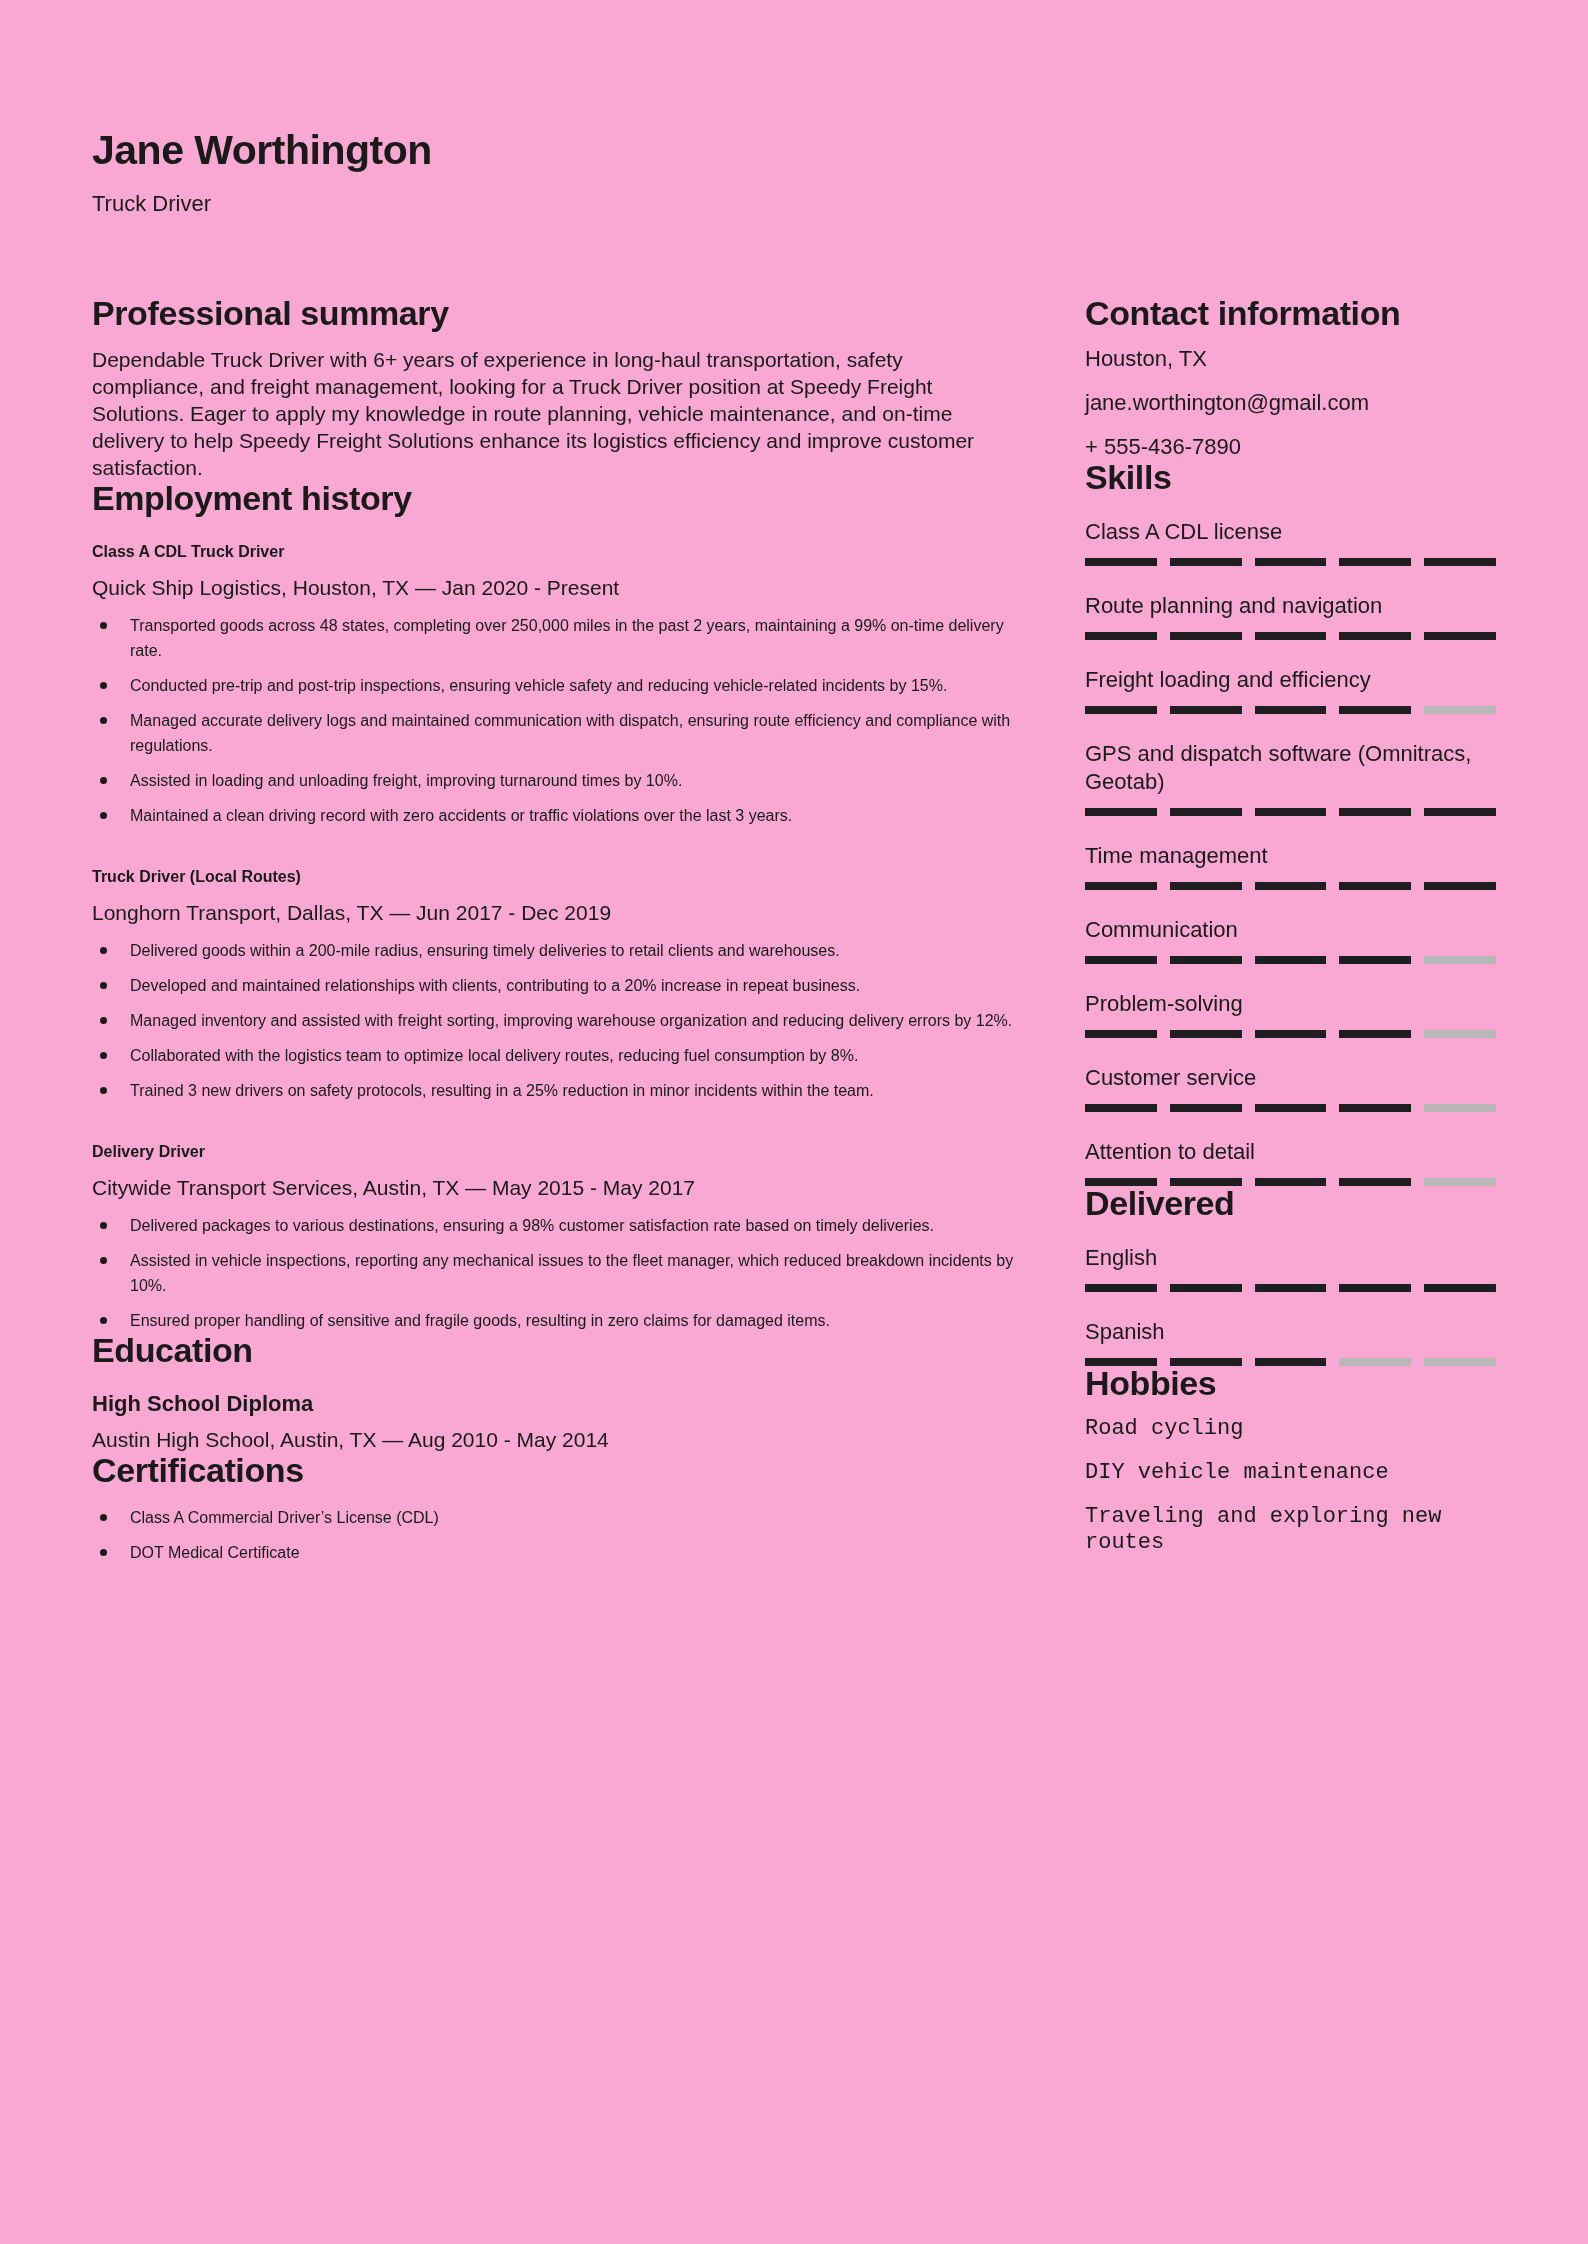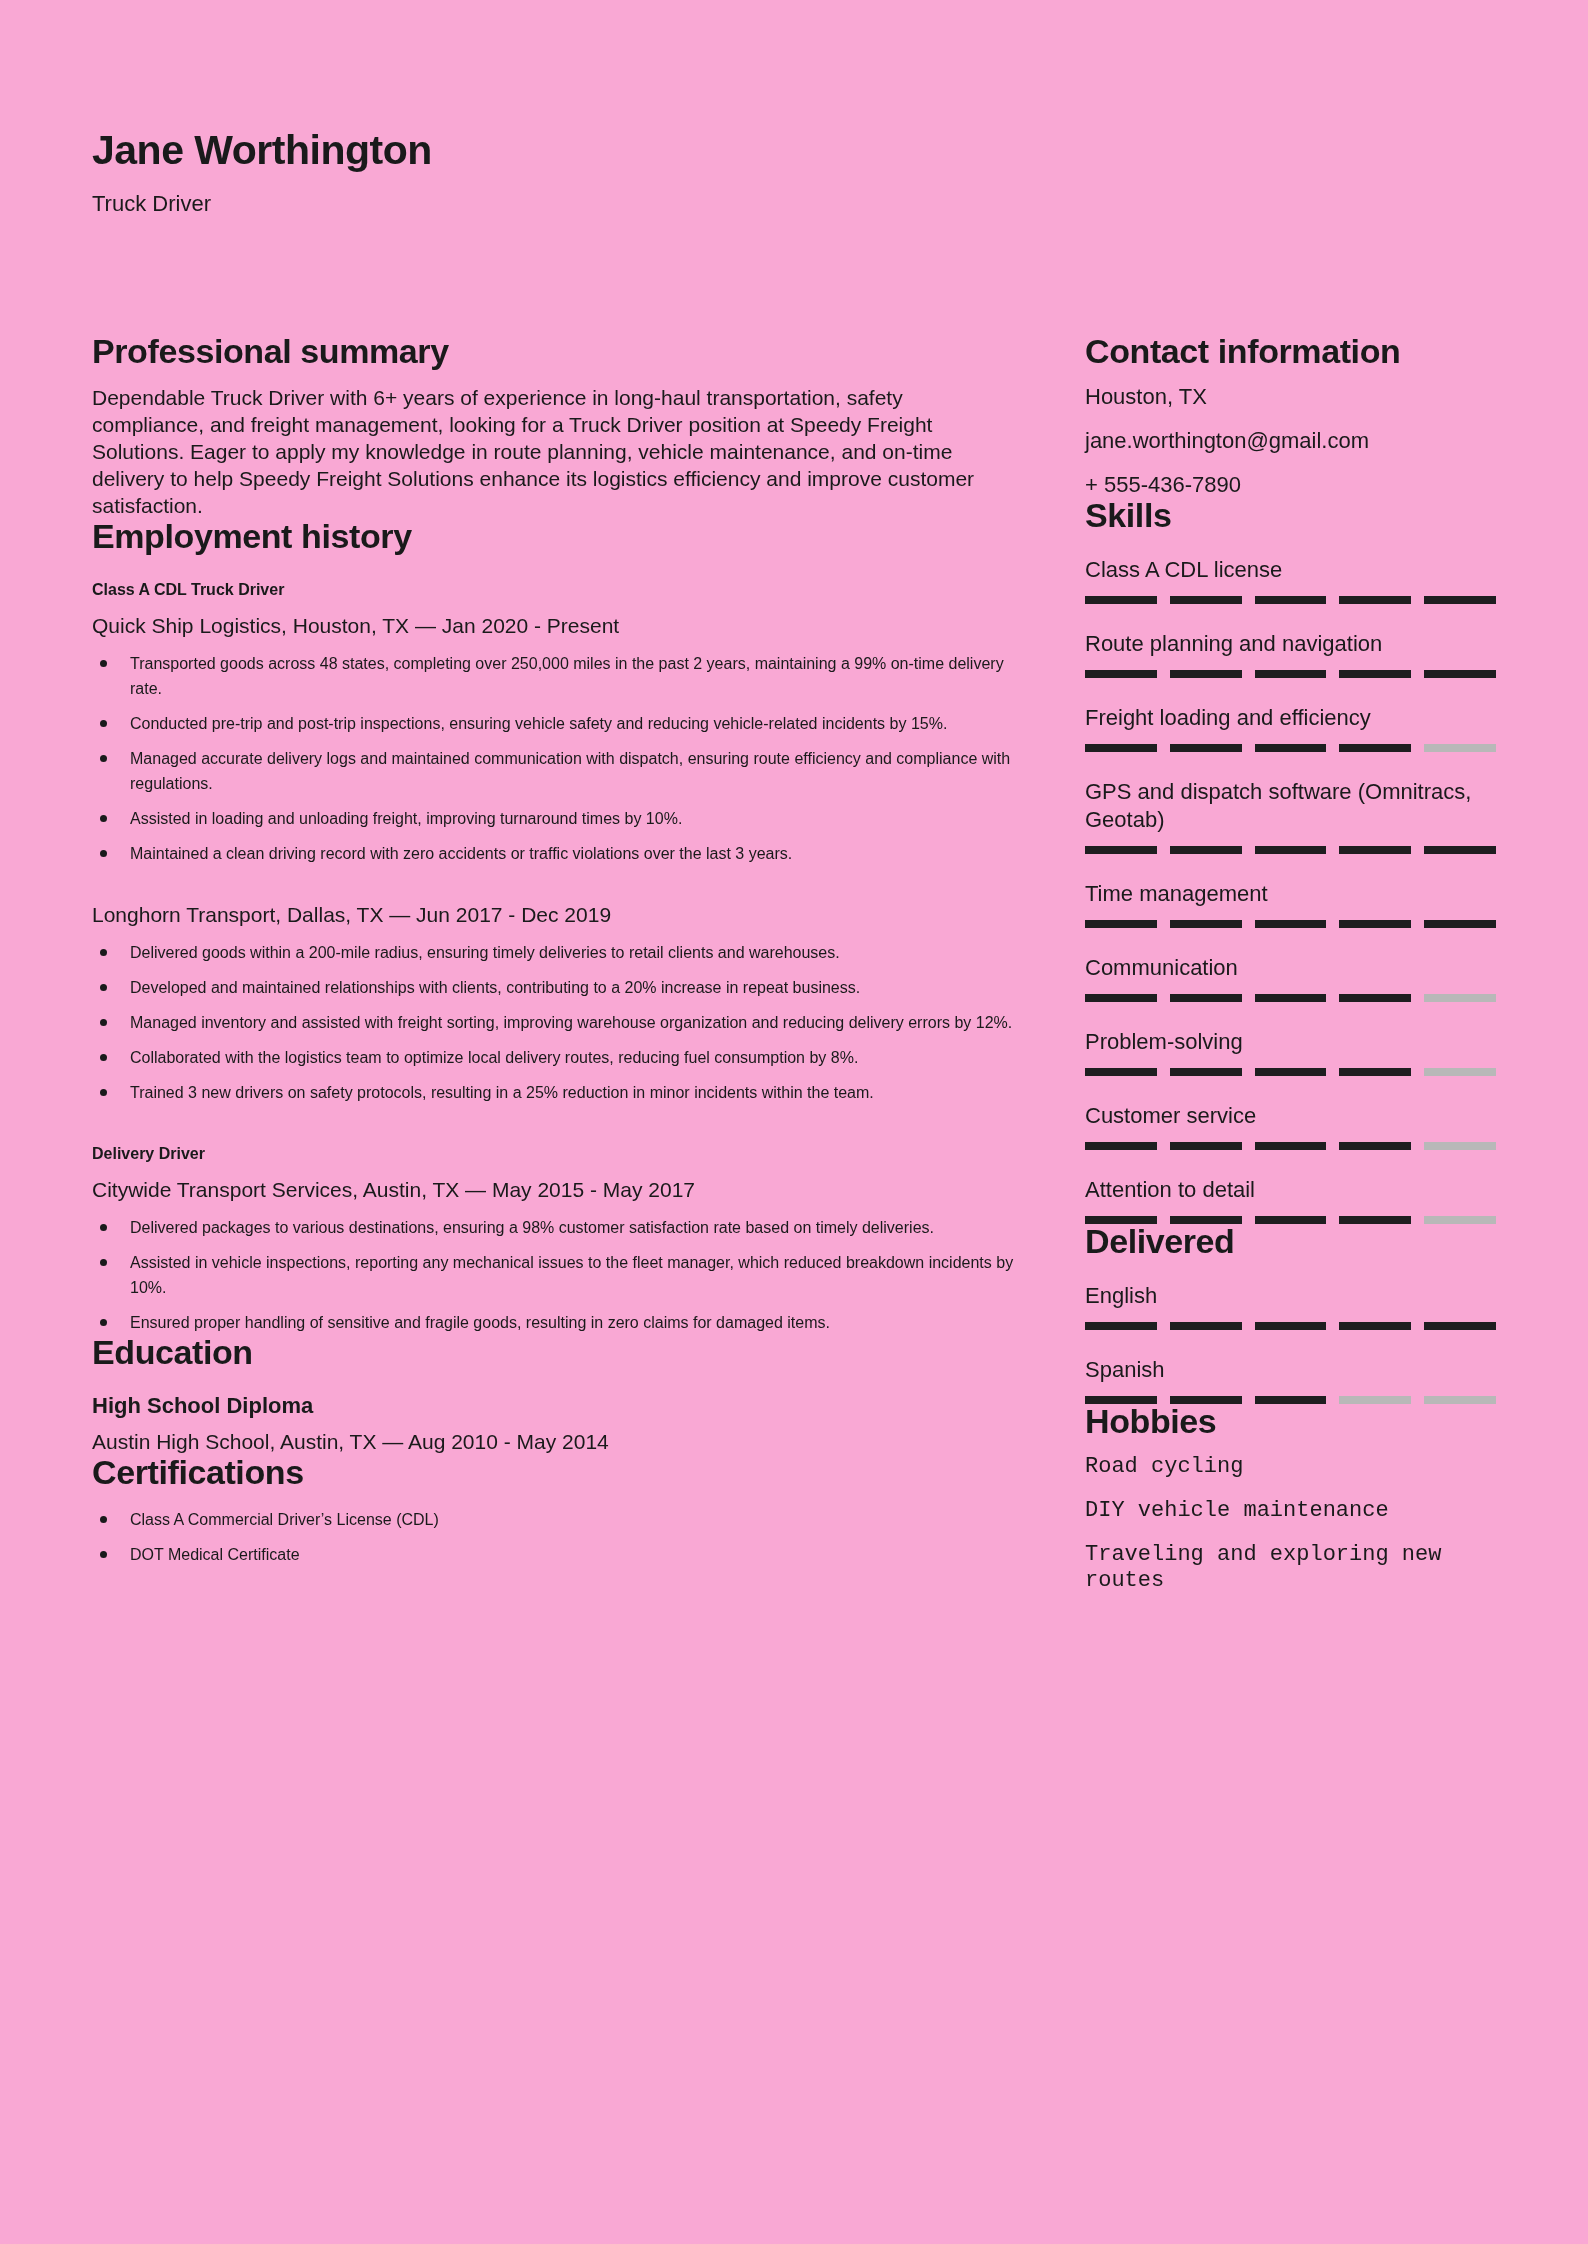--- a/index.html
+++ b/index.html
@@ -11,21 +11,21 @@
     font-family:"Liberation Sans","DejaVu Sans",sans-serif;
     color:var(--text,#1a1a1b);
     padding:128px 92px 0 92px;
     overflow:hidden;
   }
   .name {
     font-size:41px; font-weight:700; line-height:1.1; letter-spacing:-0.5px;
   }
   .header-role { font-size:22px; line-height:26px; margin-top:18px; }
 
-  .columns { display:flex; margin-top:117px; }
+  .columns { display:flex; margin-top:79px; }
   .col-left  { width:923px; flex:none; }
   .col-right { width:411px; flex:none; margin-left:70px; }
 
   h2.section-heading {
     margin:0; font-size:34px; font-weight:700; line-height:34px; letter-spacing:-0.4px;
   }
   .summary-text { margin-top:16px; font-size:21px; line-height:27px; }
 
   .mt-section { margin-top:46px; }
   .mt-section-lg { margin-top:50px; }
@@ -92,20 +92,21 @@
     <div class="job-meta">Quick Ship Logistics, Houston, TX — Jan 2020 - Present</div>
     <ul class="bullets">
                 <li><span class="dot"></span><span>Transported goods across 48 states, completing over 250,000 miles in the past 2 years, maintaining a 99% on-time delivery rate.</span></li>
                 <li><span class="dot"></span><span>Conducted pre-trip and post-trip inspections, ensuring vehicle safety and reducing vehicle-related incidents by 15%.</span></li>
                 <li><span class="dot"></span><span>Managed accurate delivery logs and maintained communication with dispatch, ensuring route efficiency and compliance with regulations.</span></li>
                 <li><span class="dot"></span><span>Assisted in loading and unloading freight, improving turnaround times by 10%.</span></li>
                 <li><span class="dot"></span><span>Maintained a clean driving record with zero accidents or traffic violations over the last 3 years.</span></li>
               </ul>
   </div>
             <div class="job">
+    <div class="job-title">Truck Driver (Local Routes)</div>
     <div class="job-meta">Longhorn Transport, Dallas, TX — Jun 2017 - Dec 2019</div>
     <ul class="bullets">
                 <li><span class="dot"></span><span>Delivered goods within a 200-mile radius, ensuring timely deliveries to retail clients and warehouses.</span></li>
                 <li><span class="dot"></span><span>Developed and maintained relationships with clients, contributing to a 20% increase in repeat business.</span></li>
                 <li><span class="dot"></span><span>Managed inventory and assisted with freight sorting, improving warehouse organization and reducing delivery errors by 12%.</span></li>
                 <li><span class="dot"></span><span>Collaborated with the logistics team to optimize local delivery routes, reducing fuel consumption by 8%.</span></li>
                 <li><span class="dot"></span><span>Trained 3 new drivers on safety protocols, resulting in a 25% reduction in minor incidents within the team.</span></li>
               </ul>
   </div>
             <div class="job">

